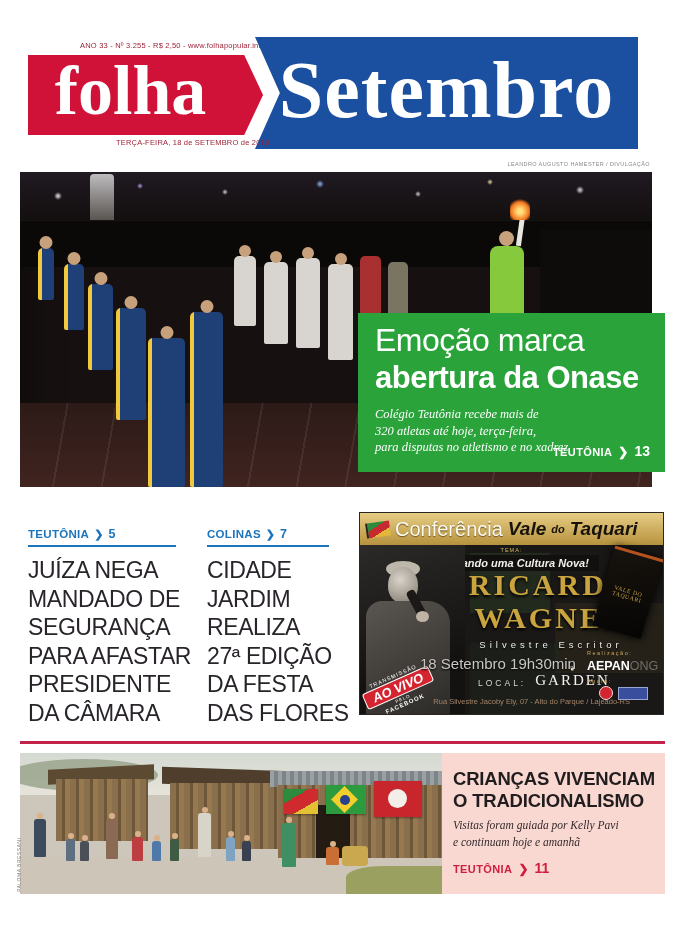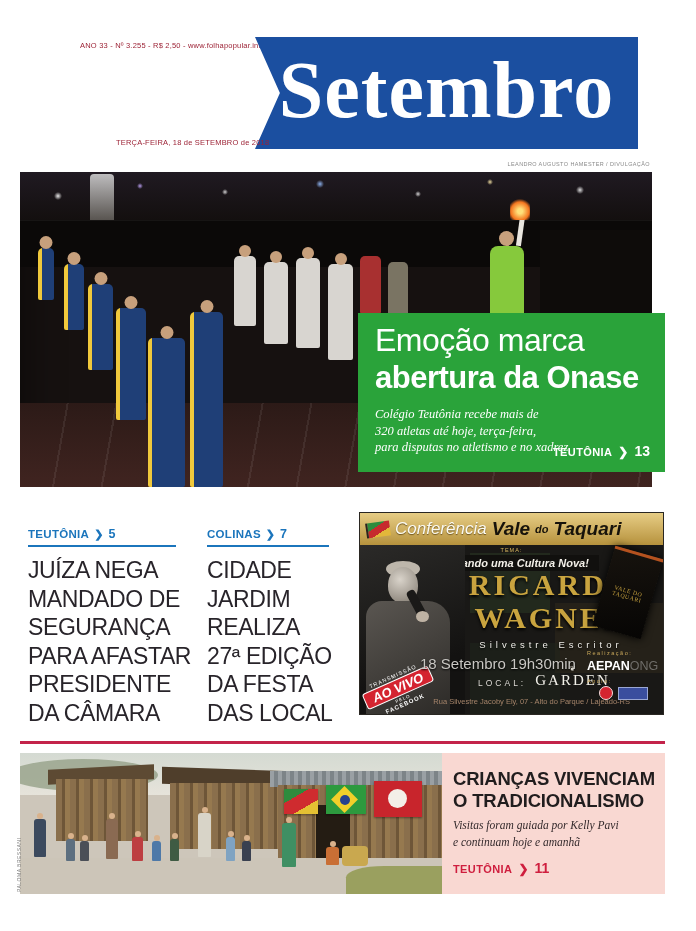--- a/index.html
+++ b/index.html
@@ -86,21 +86,21 @@
 
   
   .ad{left:360px;top:513px;width:303px;height:201px;background:#191816;overflow:hidden;
       box-shadow:0 0 0 1px #2a2722;}
   .ad-banner{left:0;top:0;width:100%;height:32px;
       background:linear-gradient(#e7cd85,#b6923d);display:flex;align-items:center;
       padding-left:6px;box-sizing:border-box;gap:5px;}
   .ad-flag{width:22px;height:15px;transform:rotate(-8deg);
       background:linear-gradient(155deg,#2e8b3d 34%,#c62a2e 34% 66%,#e2b73a 66%);
       border-left:2px solid #2a2420;}
-  .ad-t-italic{font-style:italic;font-size:17px;color:#fbfaf2;text-shadow:0 1px 1px #6d5520;}
+  .ad-t-italic{font-size:20px;color:#fbfaf2;text-shadow:0 1px 1px #6d5520;}
   .ad-t-bold{font-style:italic;font-weight:800;font-size:19px;color:#17130b;}
   .ad-t-small{font-style:italic;font-weight:700;font-size:11px;color:#17130b;}
   .ad-tema{left:0;top:34px;width:100%;text-align:center;}
   .ad-tema .lbl{font-size:5.5px;color:#d8b75e;letter-spacing:1px;}
   .ad-tema .band{display:inline-block;background:#11100e;padding:2px 10px;margin-top:1px;
       color:#f2efe8;font-weight:700;font-style:italic;font-size:11px;}
   .ad-tile{opacity:.5;}
   .man{left:0;top:32px;width:105px;height:169px;overflow:hidden;
        background:linear-gradient(160deg,#2b2a28,#131211 70%);}
   .man-head{left:28px;top:22px;width:30px;height:36px;border-radius:50% 50% 46% 46%;
@@ -185,20 +185,23 @@
 </head>
 <body>
 
 <div class="page">
 
   <div class="abs tagline">ANO 33 - Nº 3.255 - R$ 2,50  -  www.folhapopular.info</div>
   <div class="abs logo-blue">
     <span>Setembro</span>
   </div>
   <div class="abs logo-arrow-outline"></div>
+  <div class="abs logo-red">
+    <span>folha</span>
+  </div>
   <div class="abs dateline">TERÇA-FEIRA, 18 de SETEMBRO de 2018</div>
 
   <div class="abs lead-credit">LEANDRO AUGUSTO HAMESTER / DIVULGAÇÃO</div>
 
   <div class="abs lead-photo">
     <div class="abs stage-strip"></div>
     <div class="abs statue"></div>
     <div class="abs crowd-band"></div>
     <div class="abs track"></div>
     <div class="fig lfig" style="left:18px;top:76px;width:16px;height:52px;"></div>
@@ -252,21 +255,21 @@
       <span class="sec">COLINAS</span>
       <span class="arr">❯</span>
       <span class="pg">7</span>
     </div>
     <div class="rule"></div>
     <div class="hl pre">CIDADE
 JARDIM
 REALIZA
 27ª EDIÇÃO
 DA FESTA
-DAS LOCAL</div>
+DAS FLORES</div>
   </div>
 
   <div class="abs ad">
     <div class="abs ad-tile" style="left:110px;top:40px;width:80px;height:60px;background:#2b3a24;"></div>
     <div class="abs ad-tile" style="left:195px;top:90px;width:108px;height:70px;background:#32291c;"></div>
     <div class="abs ad-tile" style="left:110px;top:130px;width:90px;height:71px;background:#20261c;"></div>
 
     <div class="abs ad-banner">
       <div class="ad-flag"></div>
       <span class="ad-t-italic">Conferência</span>

